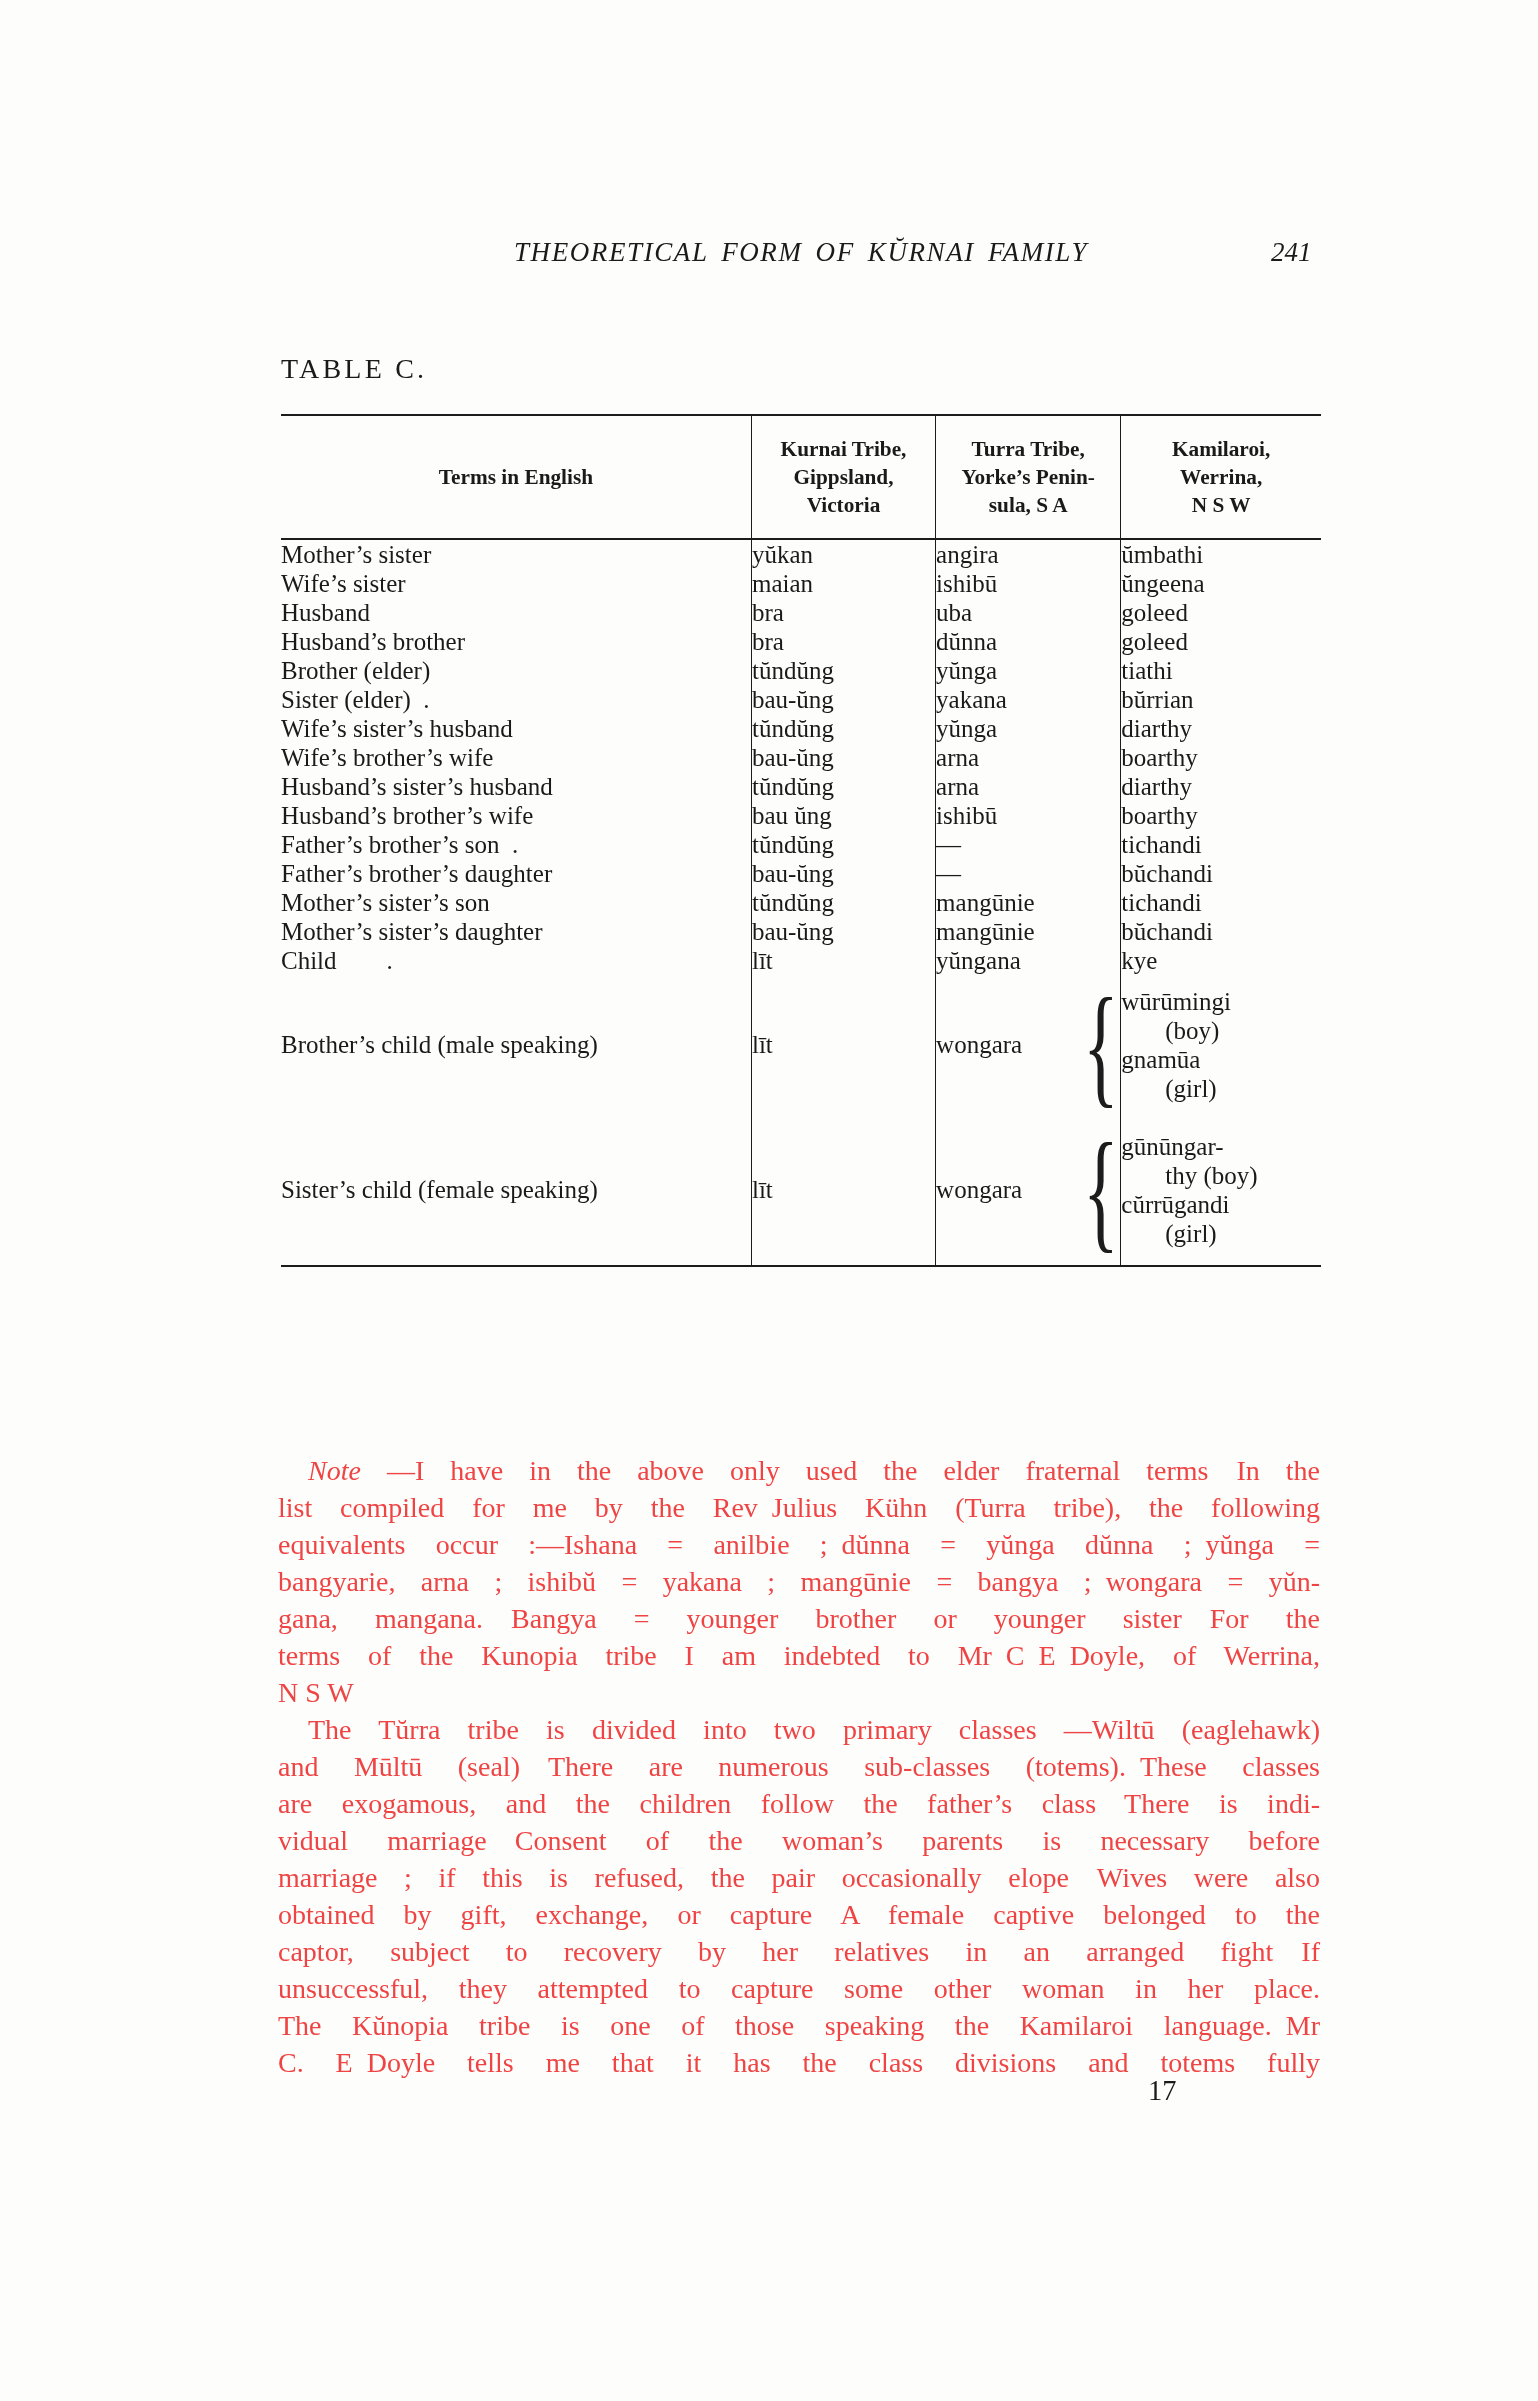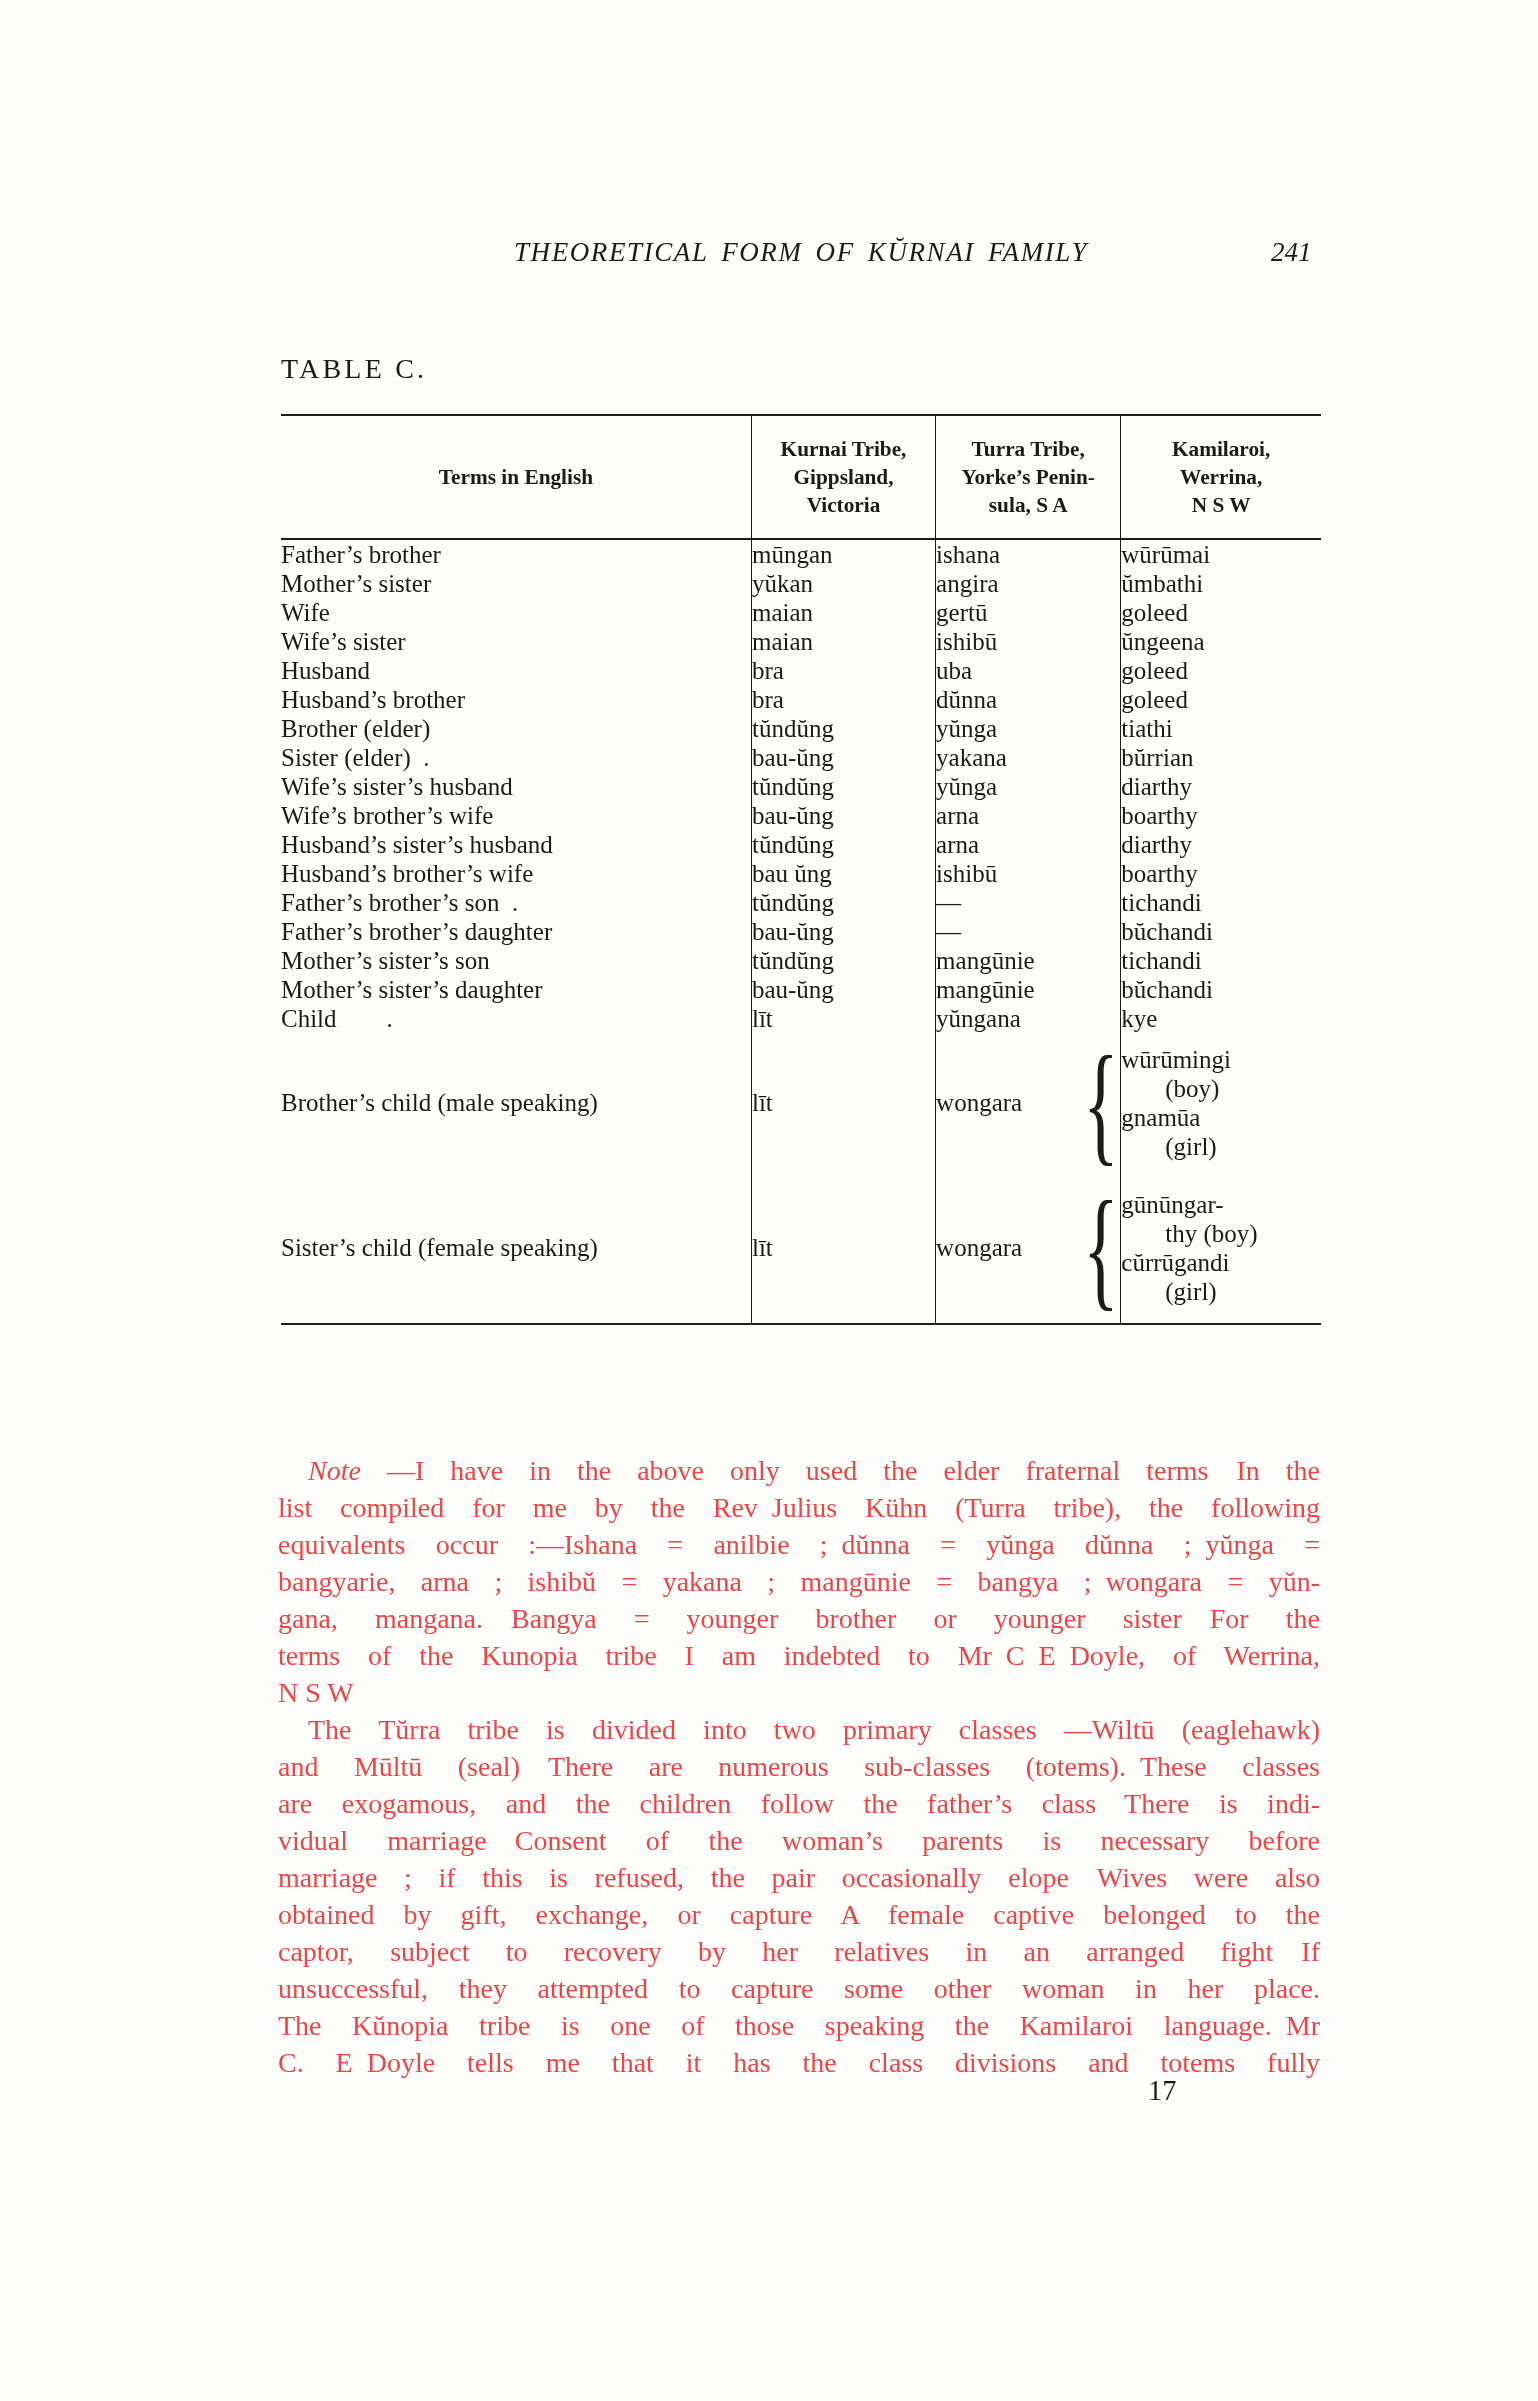--- a/index.html
+++ b/index.html
@@ -100,36 +100,24 @@
           <th class="vline">Turra Tribe,
 Yorke’s Penin-
 sula, S A</th>
           <th class="vline">Kamilaroi,
 Werrina,
 N S W</th>
         </tr>
     </thead>
     <tbody id="kin-body">
         <tr class="">
-          <td class="c0">Father’s brother</td>
-          <td class="c1 vline">mūngan</td>
-          <td class="c2 vline">ishana</td>
-          <td class="c3 vline">wūrūmai</td>
-        </tr>
-        <tr class="">
           <td class="c0">Mother’s sister</td>
           <td class="c1 vline">yŭkan</td>
           <td class="c2 vline">angira</td>
           <td class="c3 vline">ŭmbathi</td>
-        </tr>
-        <tr class="">
-          <td class="c0">Wife</td>
-          <td class="c1 vline">maian</td>
-          <td class="c2 vline">gertū</td>
-          <td class="c3 vline">goleed</td>
         </tr>
         <tr class="">
           <td class="c0">Wife’s sister</td>
           <td class="c1 vline">maian</td>
           <td class="c2 vline">ishibū</td>
           <td class="c3 vline">ŭngeena</td>
         </tr>
         <tr class="">
           <td class="c0">Husband</td>
           <td class="c1 vline">bra</td>

